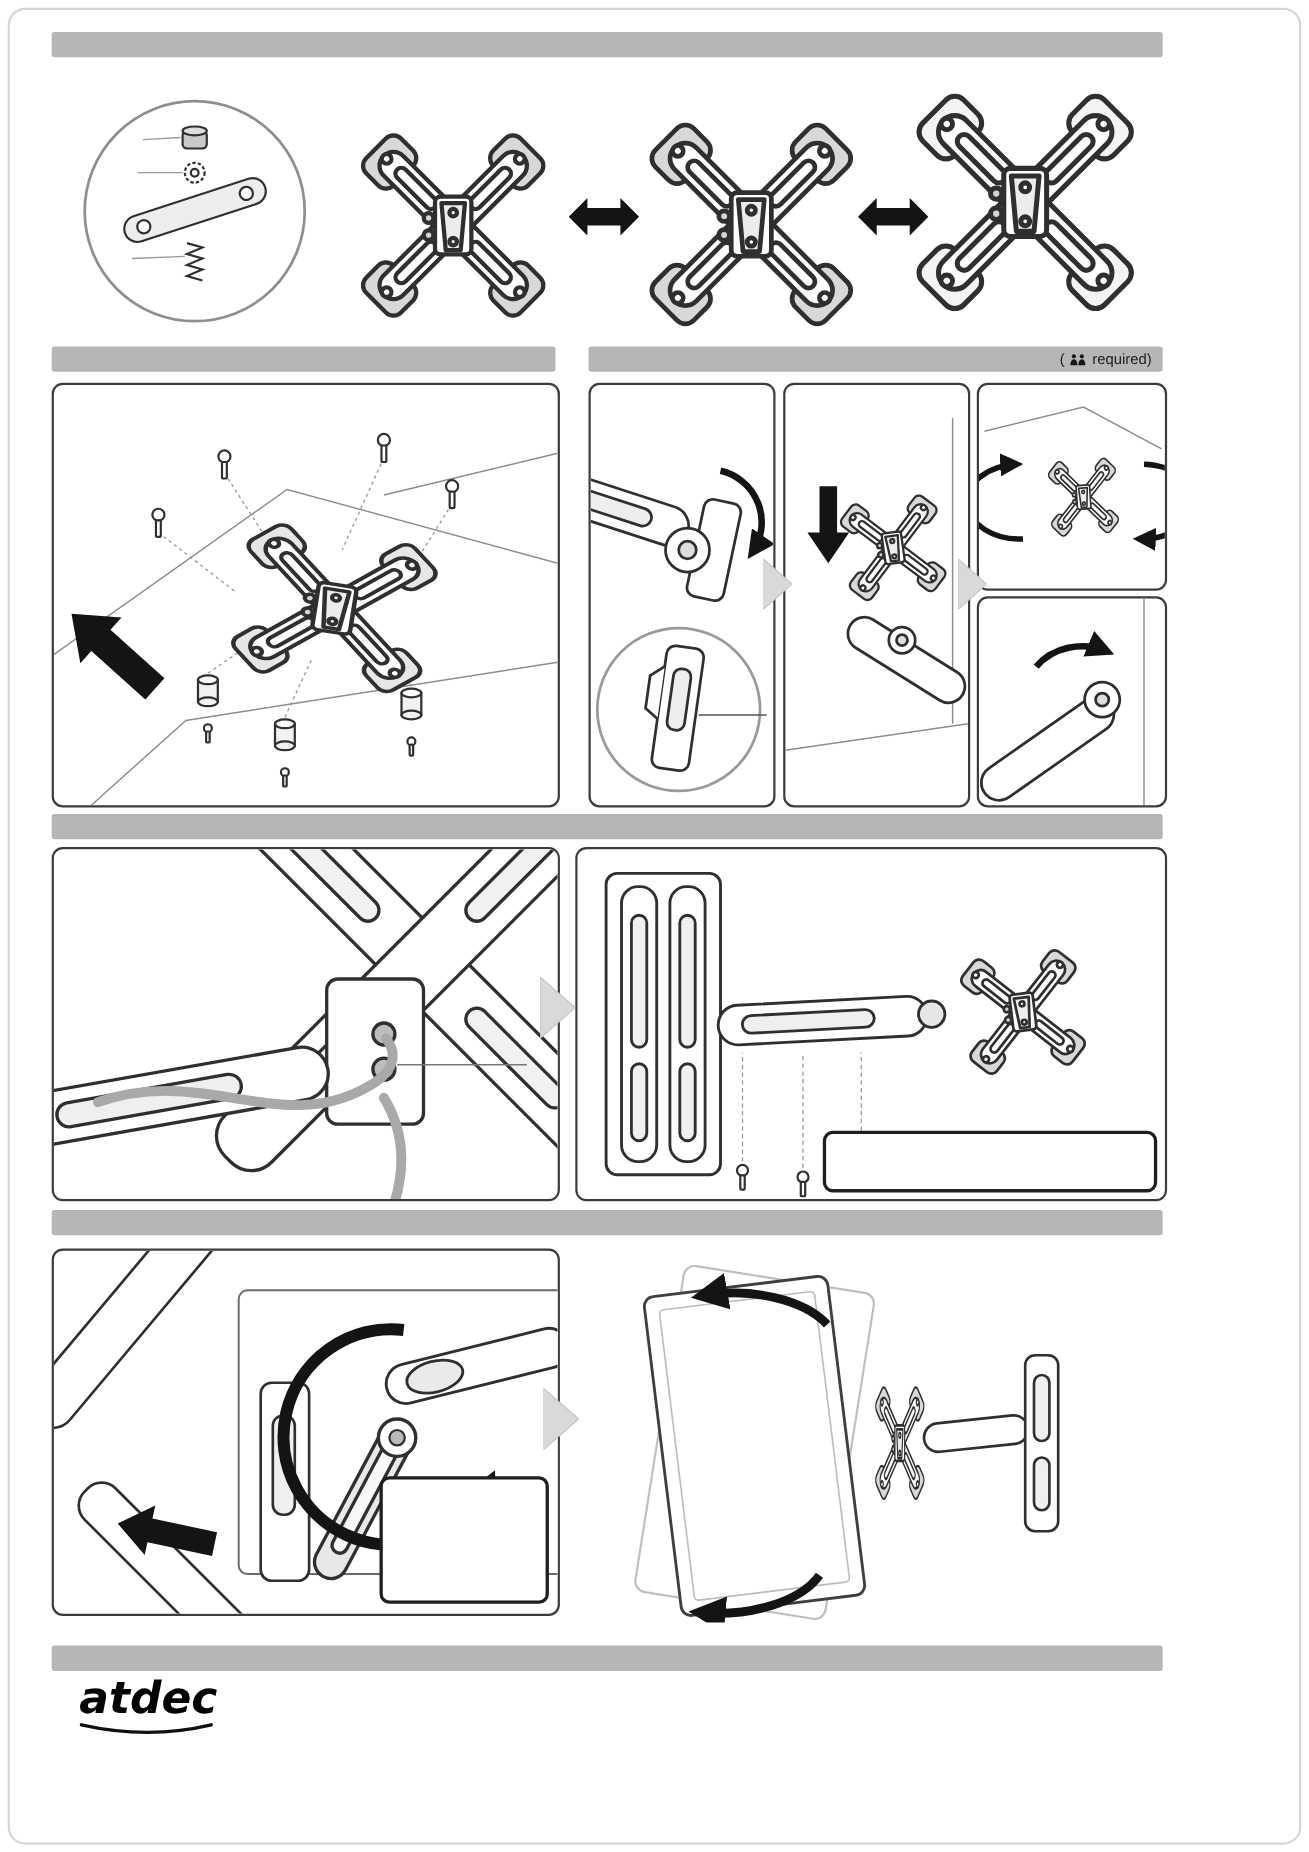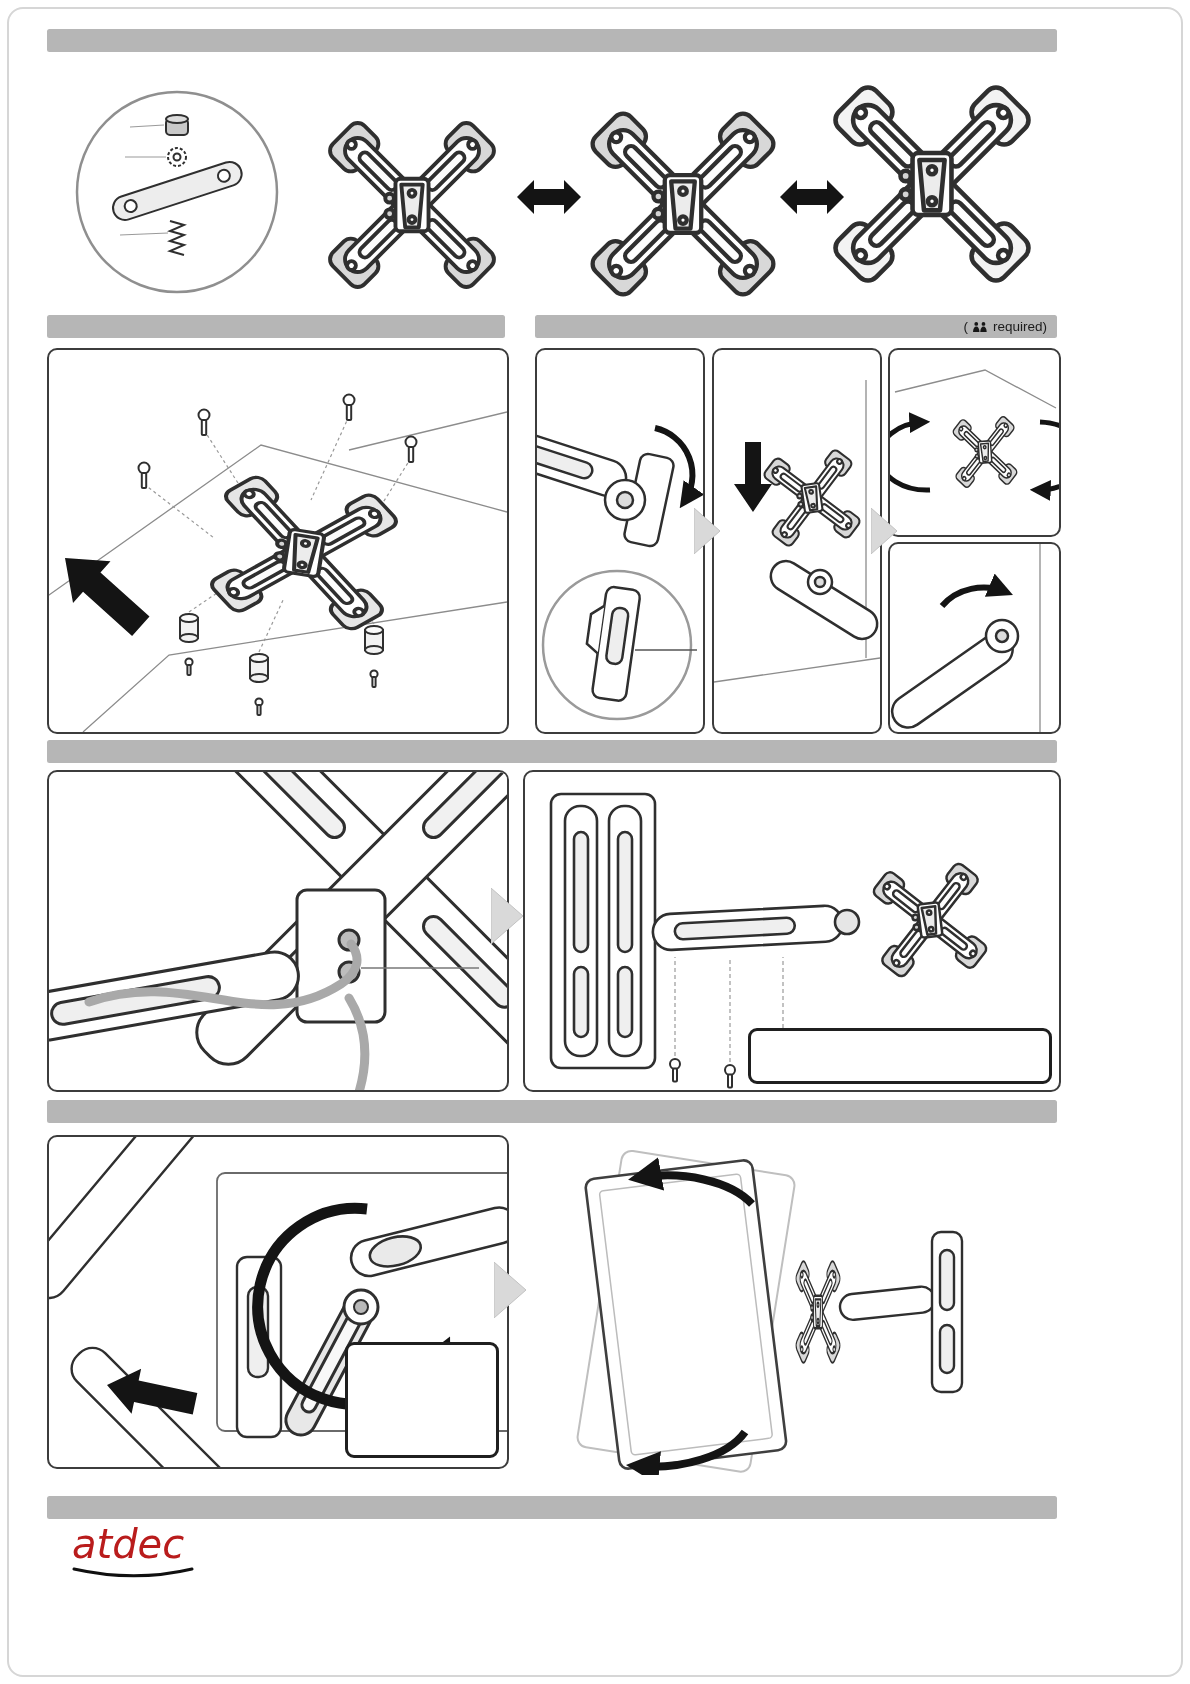--- a/index.html
+++ b/index.html
@@ -9,22 +9,22 @@
   .bar{position:absolute;height:23px;background:#b6b6b6;border-radius:2.5px;}
   .panel{position:absolute;background:#fff;border:2px solid #3c3c3c;border-radius:10px;overflow:hidden;}
   .abs{position:absolute;}
   svg.block{display:block;}
   .fill{width:100%;height:100%;display:block;}
   .notebox{position:absolute;background:#fff;border:3px solid #1f1f1f;border-radius:9px;z-index:6;}
   .tri{position:absolute;z-index:5;}
   .badge{position:absolute;right:10px;top:0;height:23px;display:flex;align-items:center;gap:4px;
          font-size:13.5px;color:#1c1c1c;white-space:nowrap;}
   .logo{position:absolute;left:72px;top:1524px;}
-  .logo-text{font-family:"DejaVu Sans",sans-serif;font-style:italic;font-weight:normal;
-             font-size:40px;line-height:1;color:#b91c1c;}
+  .logo-text{font-family:"DejaVu Sans",sans-serif;font-style:italic;font-weight:bold;
+             font-size:40px;line-height:1;color:#000000;}
 </style>
 </head>
 <body>
 
 <div class="page">
   <div class="sheet-border"></div>
 
   <svg width="0" height="0" style="position:absolute" aria-hidden="true">
     <defs>
       <marker id="ah" viewBox="0 0 10 10" refX="7" refY="5" markerWidth="4.2" markerHeight="4.2" orient="auto-start-reverse">

